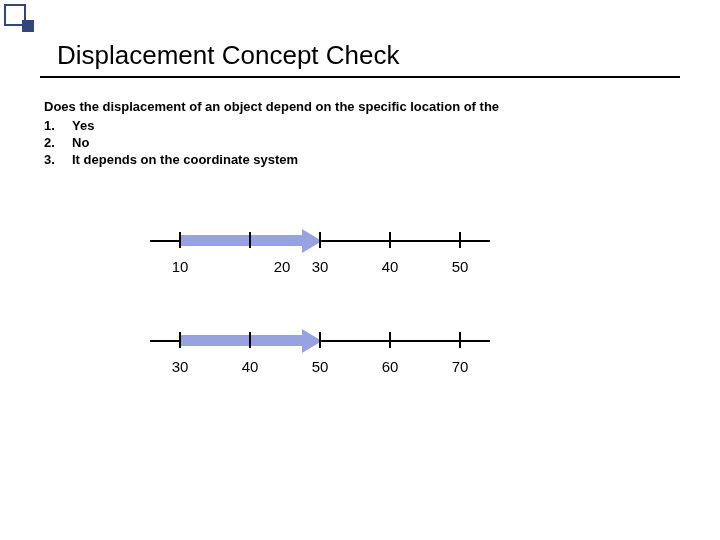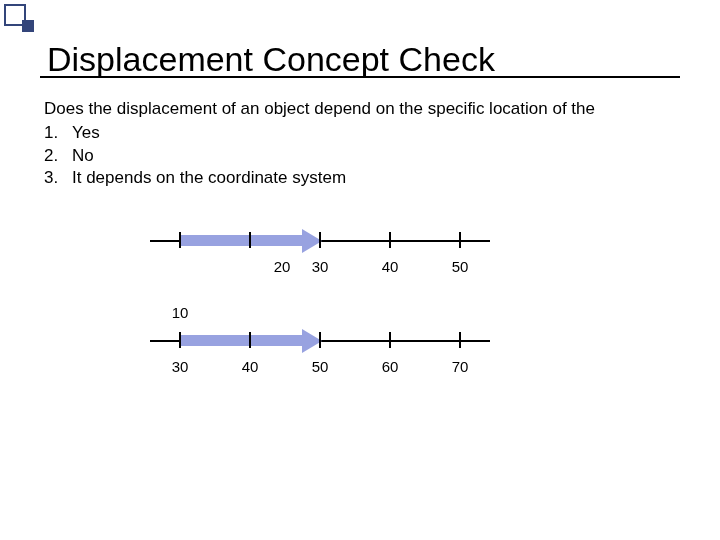--- a/index.html
+++ b/index.html
@@ -36,41 +36,42 @@
   .sq.small {
     width: 12px;
     height: 12px;
     top: 20px;
     left: 22px;
     background: #33457a;
   }
   
   .title {
     position: absolute;
-    left: 47px;
+    left: 57px;
     top: 40px;
-    font-size: 34px;
+    font-size: 26px;
     font-weight: 400;
   }
   .title-underline {
     position: absolute;
     left: 40px;
     top: 76px;
     width: 640px;
     height: 2px;
     background: #000;
   }
   
   .body {
     position: absolute;
     left: 44px;
     top: 98px;
     width: 640px;
-    font-size: 17px;
+    font-size: 13px;
     line-height: 1.32;
+    font-weight: bold;
   }
   .options {
     margin-top: 2px;
   }
   .opt-row {
     display: flex;
   }
   .opt-num {
     width: 28px;
   }
@@ -150,21 +151,21 @@
       </div>
     </div>
 </div>
 
 <div class="lines" id="lines">
     <div class="numline">
       <div class="axis" style="left: 150px; width: 340px;"></div>
       <div class="arrow-shaft" style="left: 180px; width: 124px;"></div>
       <div class="arrow-head" style="left: 302px;"></div>
       <div class="tick" style="left: 179px;"></div>
-      <div class="ticklabel" style="left: 180px; margin-top: 46px;">10</div>
+      <div class="ticklabel" style="left: 180px;">10</div>
       <div class="tick" style="left: 249px;"></div>
       <div class="ticklabel" style="left: 250px; margin-left: 32px;">20</div>
       <div class="tick" style="left: 319px;"></div>
       <div class="ticklabel" style="left: 320px;">30</div>
       <div class="tick" style="left: 389px;"></div>
       <div class="ticklabel" style="left: 390px;">40</div>
       <div class="tick" style="left: 459px;"></div>
       <div class="ticklabel" style="left: 460px;">50</div>
     </div>
     <div class="numline">

